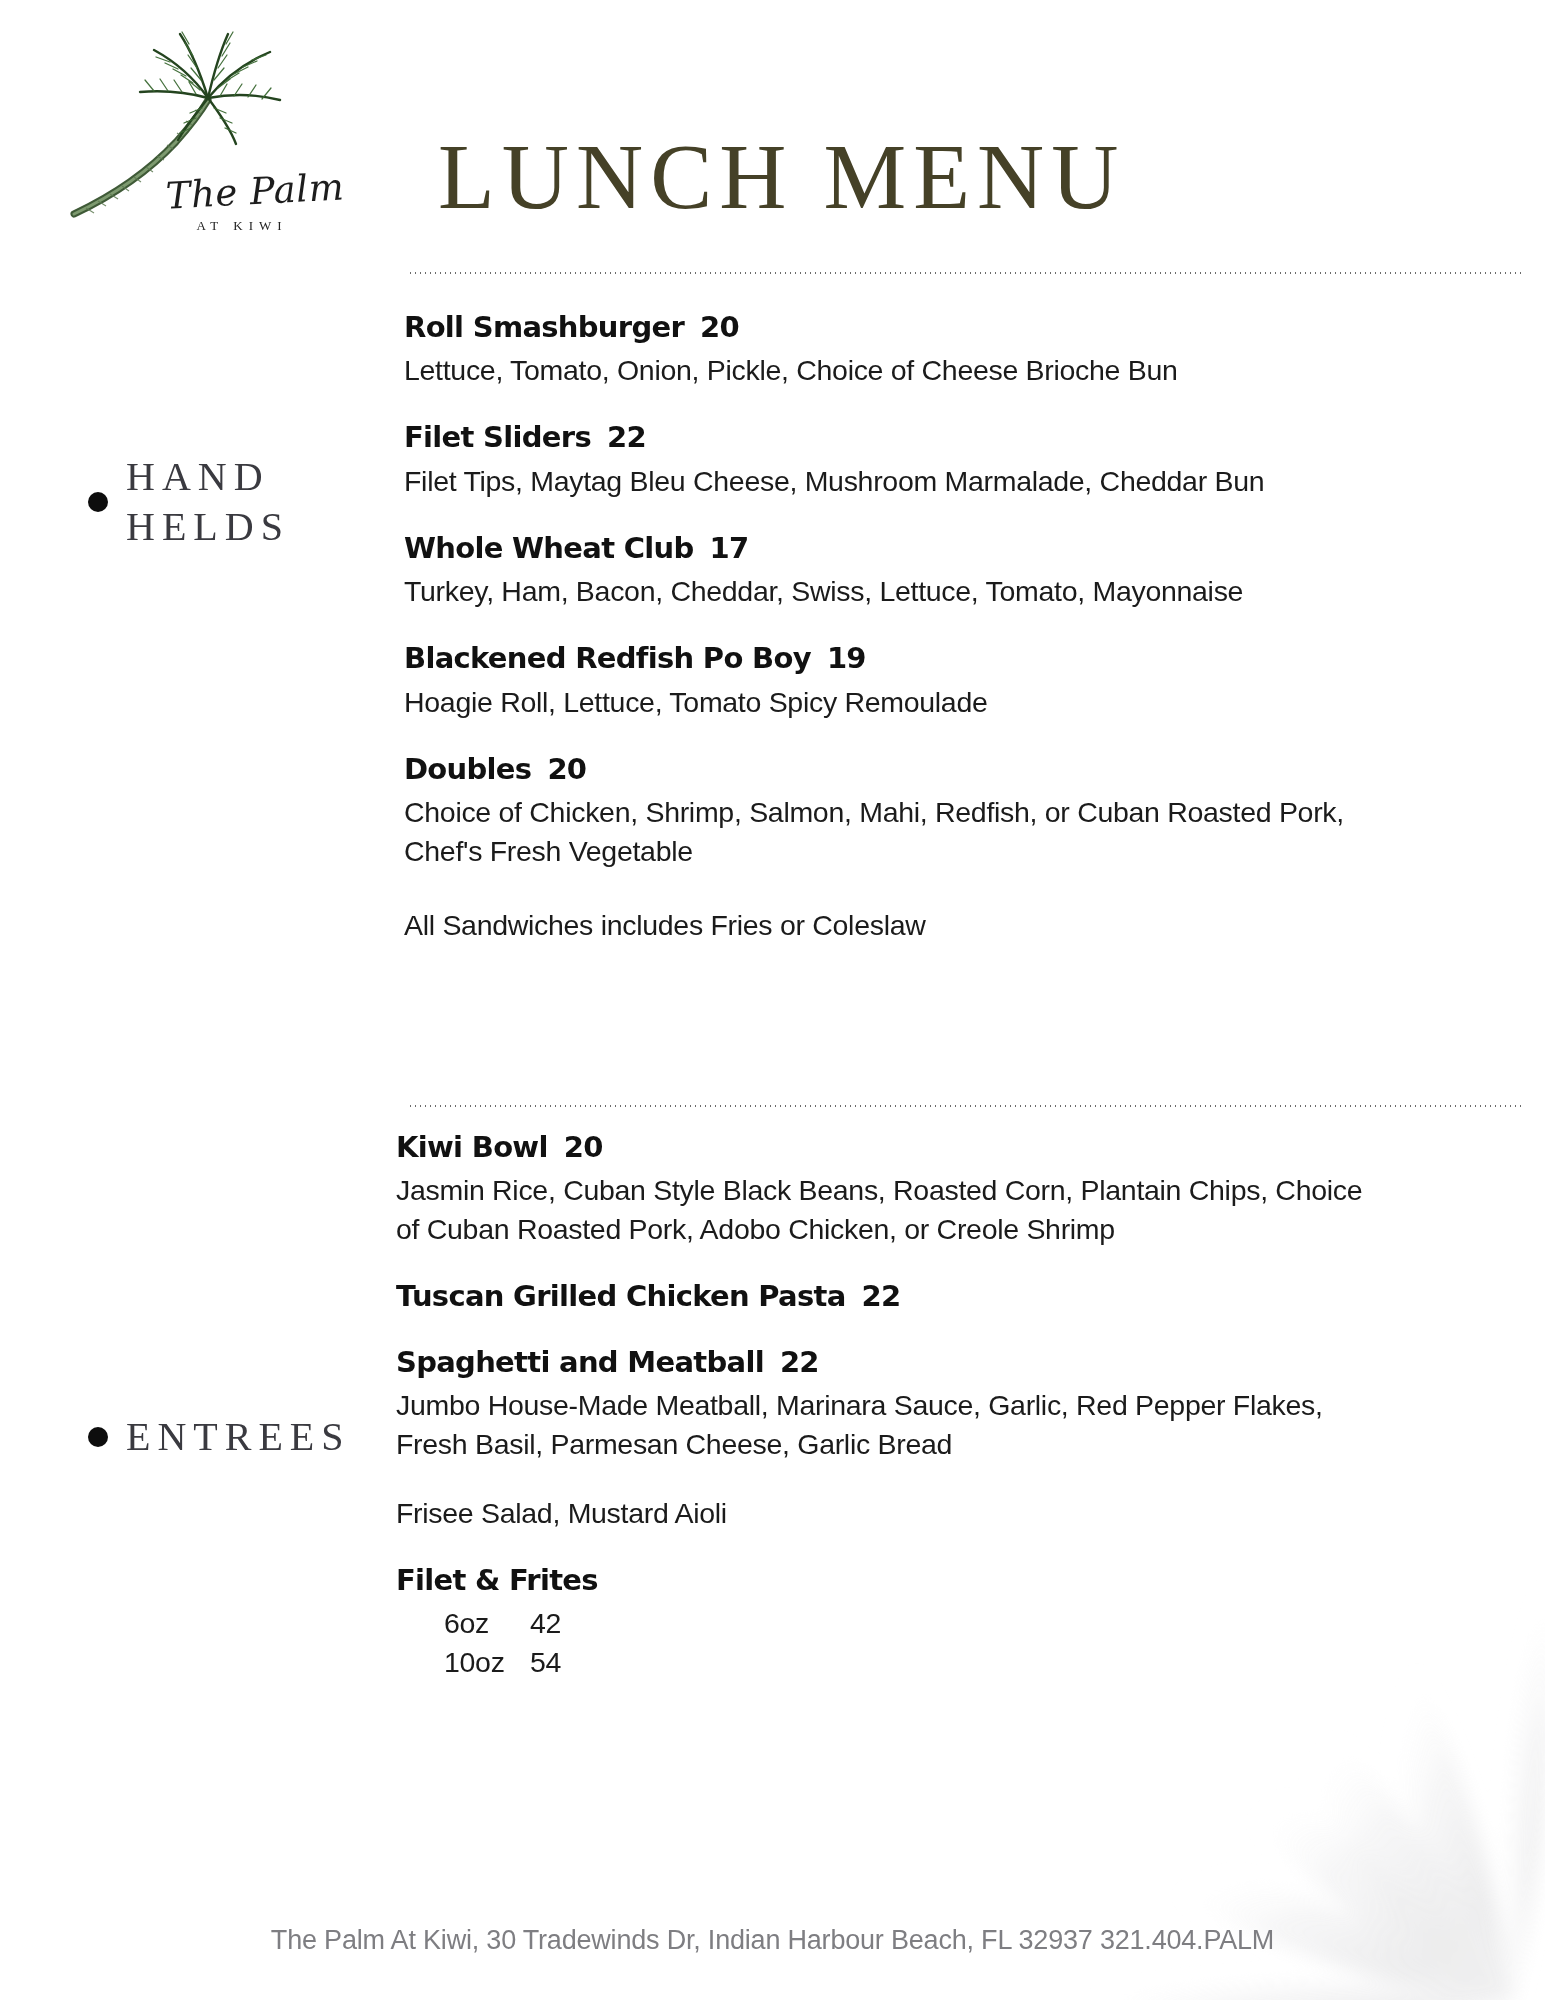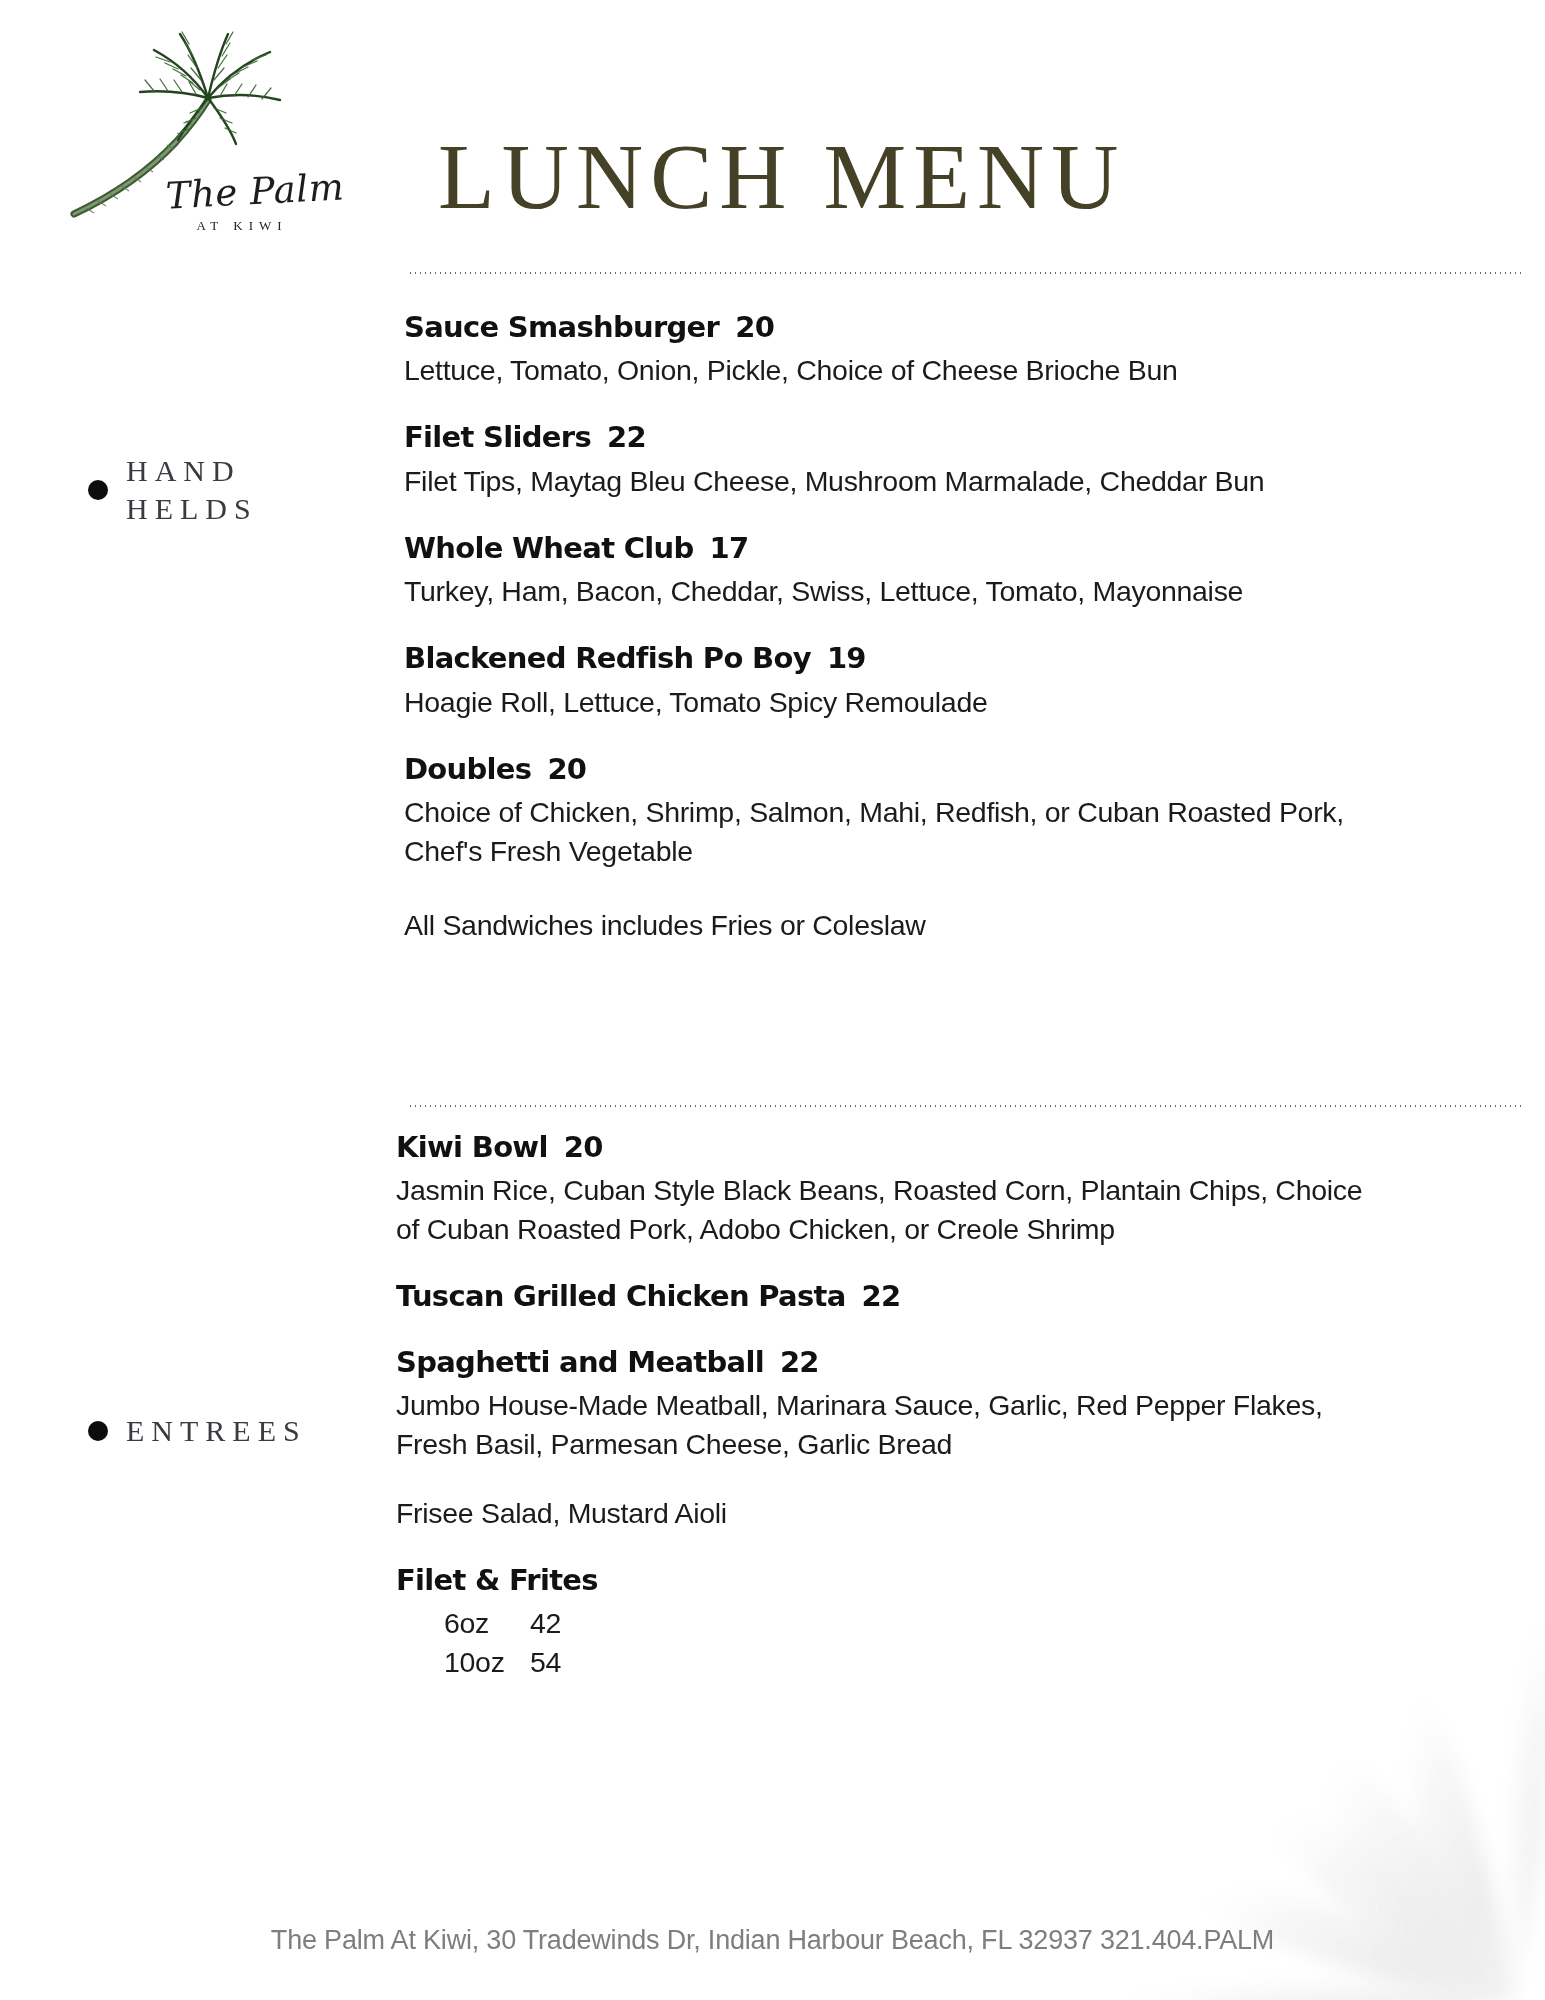--- a/index.html
+++ b/index.html
@@ -124,21 +124,21 @@
 
   .bullet {
     width: 20px;
     height: 20px;
     border-radius: 50%;
     background: #0d0d0d;
     flex: 0 0 auto;
   }
   .section-label-text {
     font-family: "Liberation Serif", serif;
-    font-size: 30px;
+    font-size: 40px;
     letter-spacing: 7px;
     line-height: 1.25;
     color: #3a3a40;
     white-space: pre-line;
   }
 
   
   .items {
     position: absolute;
     left: 404px;
@@ -337,21 +337,21 @@
     <div class="section-label label-handhelds">
       <span class="bullet"></span>
       <span class="section-label-text">HAND
 HELDS</span>
     </div>
 
     <div class="items items-handhelds">
 
       <div class="item">
         <div class="item-name">
-          <span>Sauce Smashburger</span><span class="item-price">20</span>
+          <span>Roll Smashburger</span><span class="item-price">20</span>
         </div>
         <div class="item-desc">Lettuce, Tomato, Onion, Pickle, Choice of Cheese Brioche Bun</div>
       </div>
 
       <div class="item">
         <div class="item-name">
           <span>Filet Sliders</span><span class="item-price">22</span>
         </div>
         <div class="item-desc">Filet Tips, Maytag Bleu Cheese, Mushroom Marmalade, Cheddar Bun</div>
       </div>

